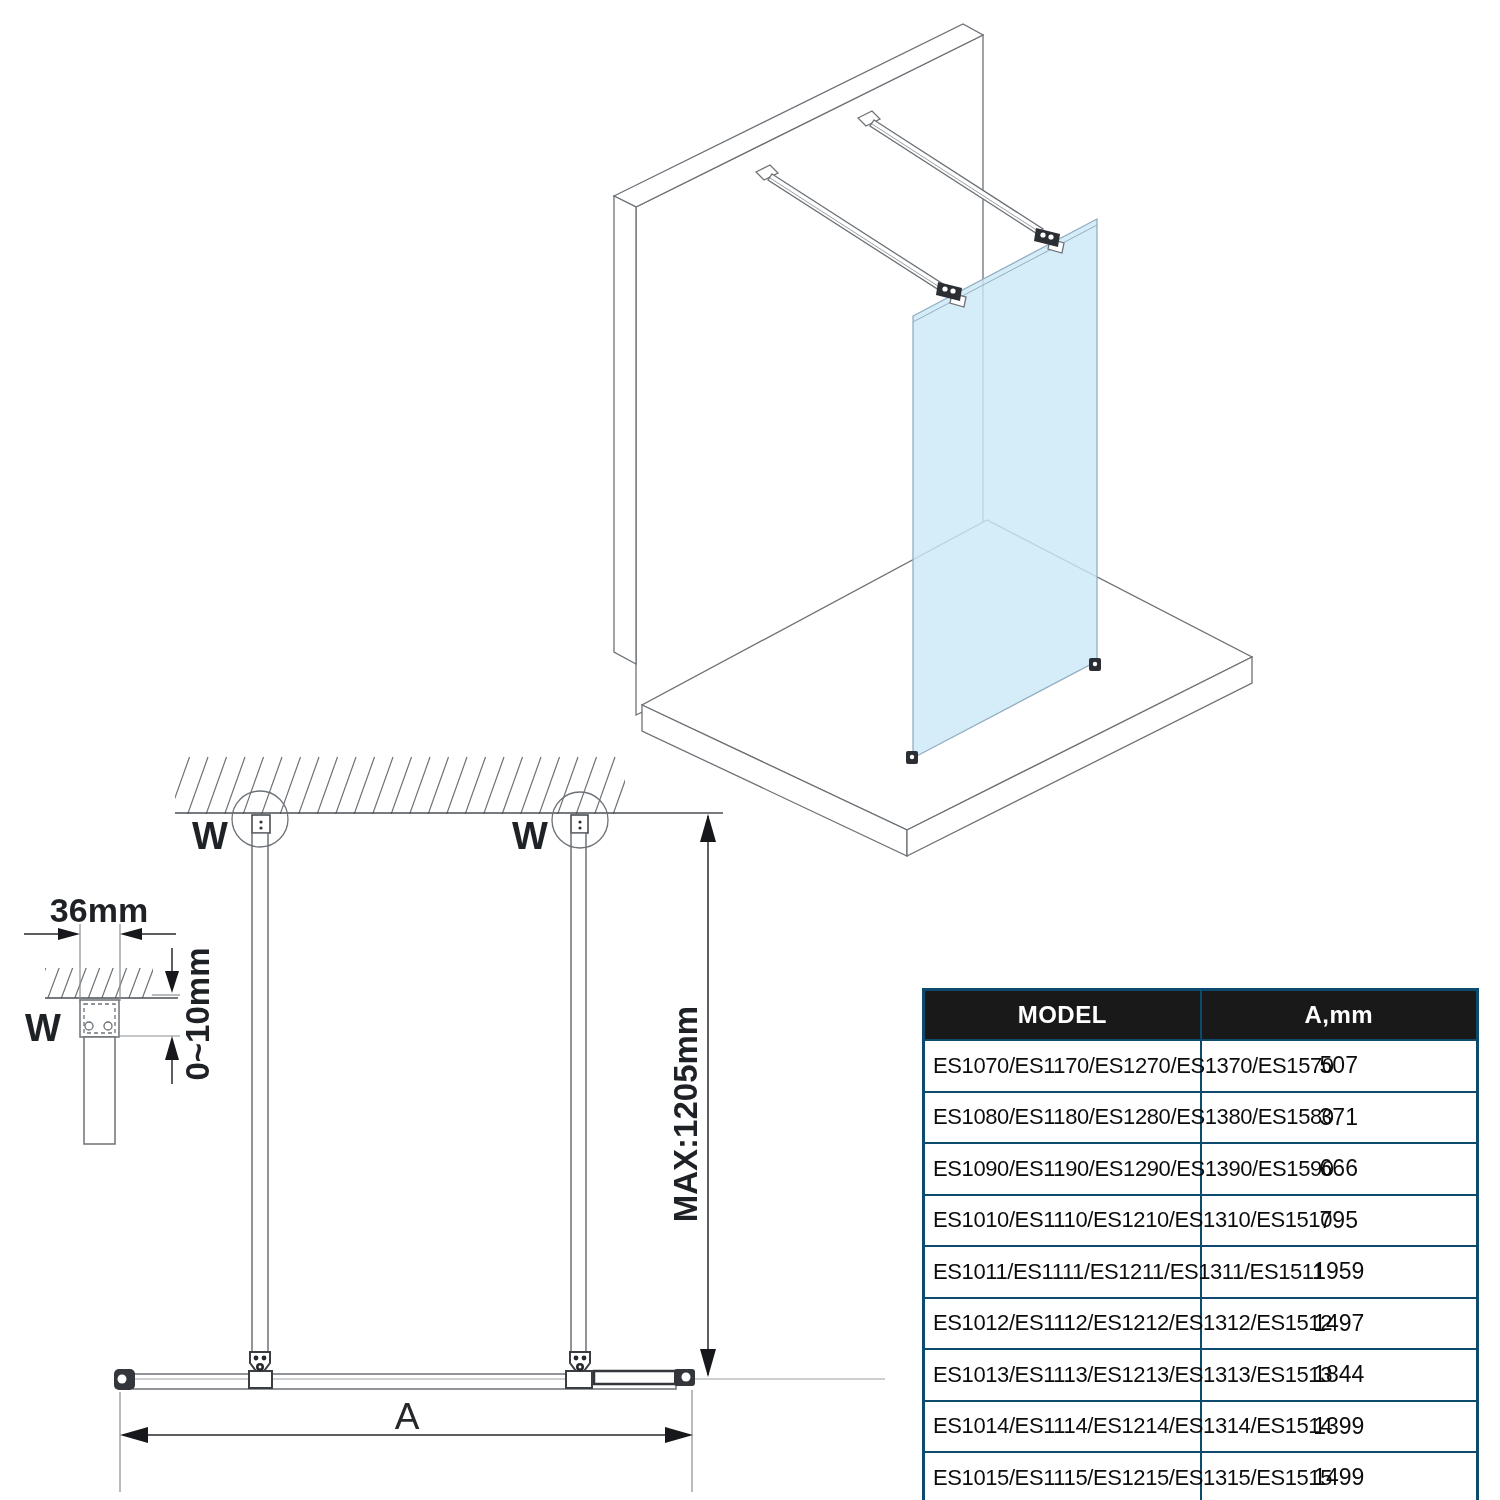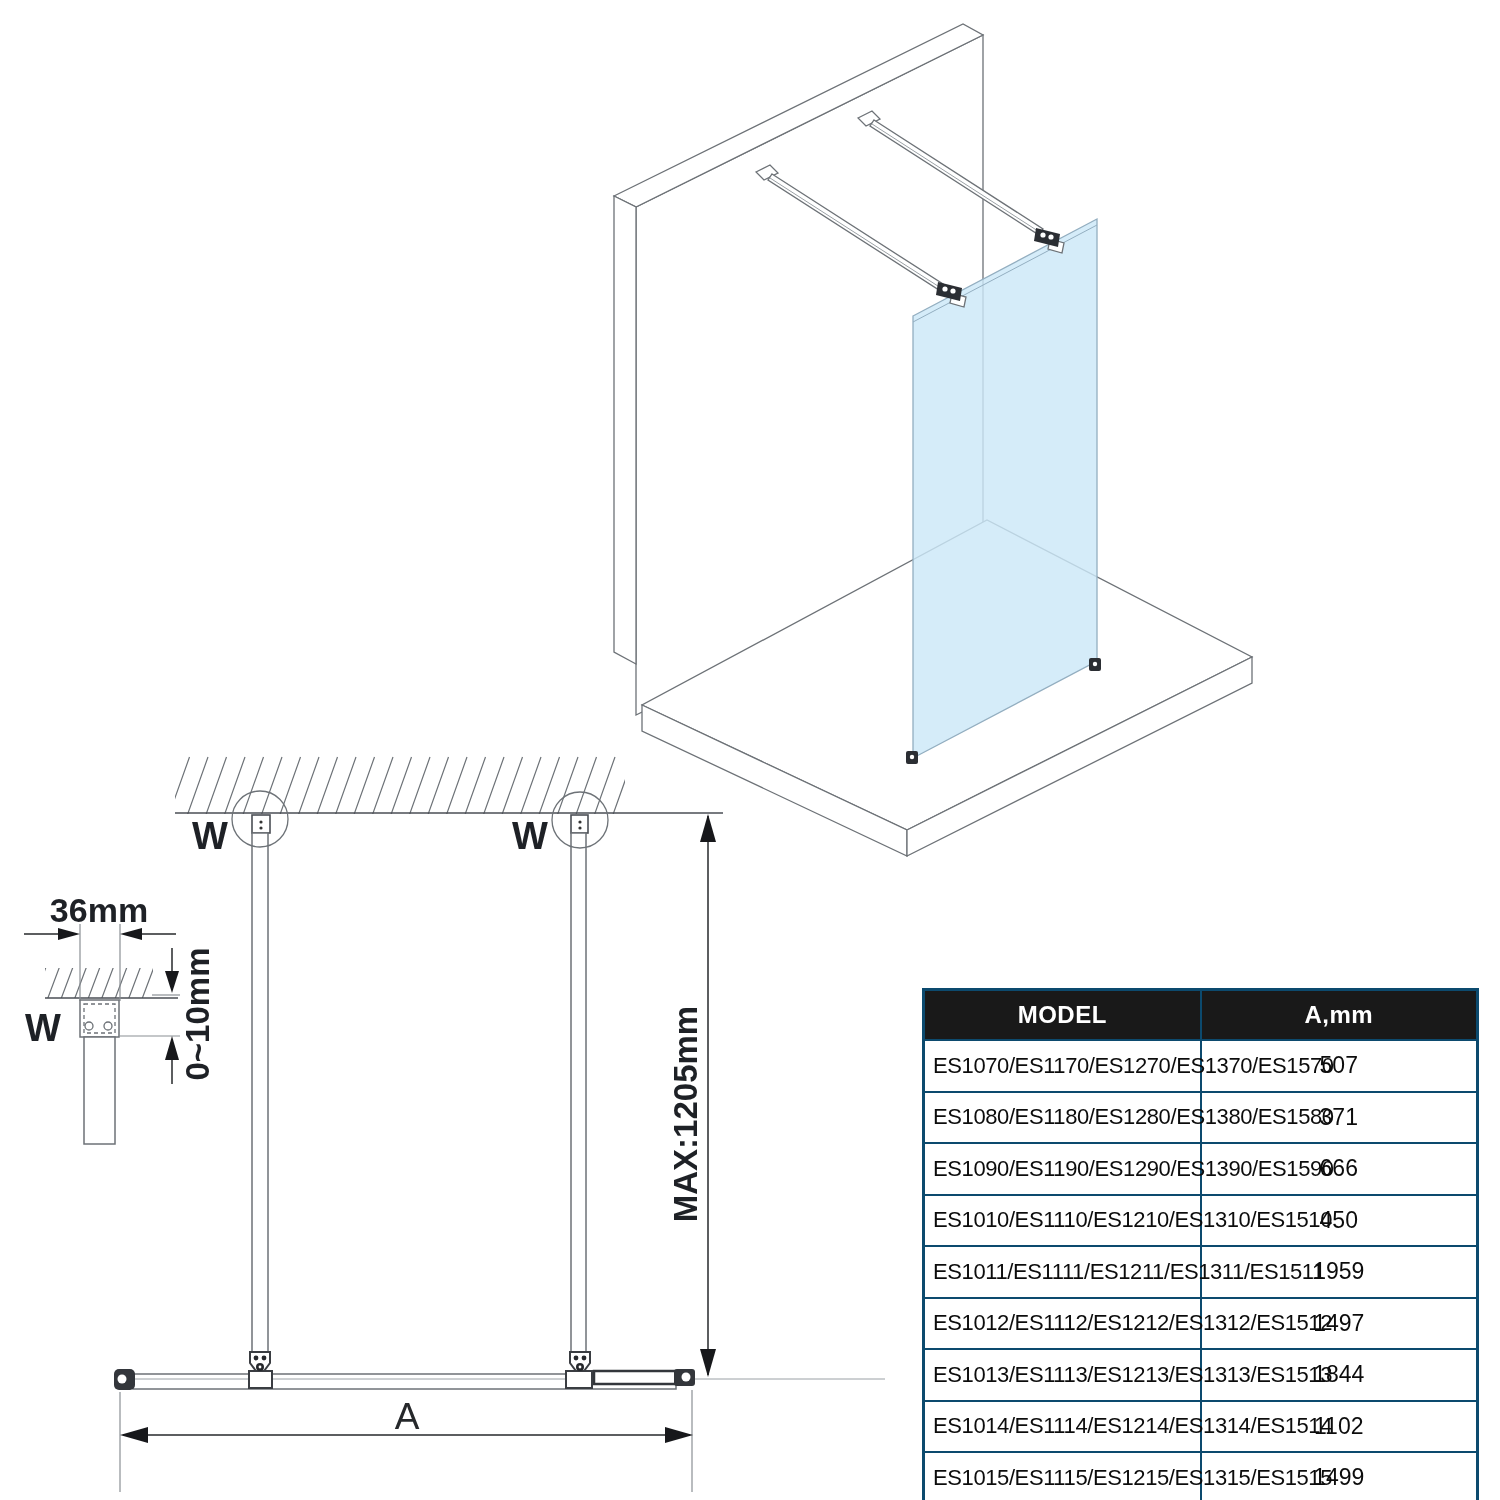--- a/index.html
+++ b/index.html
@@ -207,37 +207,37 @@
     <tr>
       <td class="model">ES1080/ES1180/ES1280/ES1380/ES1580</td>
       <td class="amm">371</td>
     </tr>
     <tr>
       <td class="model">ES1090/ES1190/ES1290/ES1390/ES1590</td>
       <td class="amm">666</td>
     </tr>
     <tr>
       <td class="model">ES1010/ES1110/ES1210/ES1310/ES1510</td>
-      <td class="amm">450</td>
+      <td class="amm">795</td>
     </tr>
     <tr>
       <td class="model">ES1011/ES1111/ES1211/ES1311/ES1511</td>
       <td class="amm">1959</td>
     </tr>
     <tr>
       <td class="model">ES1012/ES1112/ES1212/ES1312/ES1512</td>
       <td class="amm">1497</td>
     </tr>
     <tr>
       <td class="model">ES1013/ES1113/ES1213/ES1313/ES1513</td>
       <td class="amm">1844</td>
     </tr>
     <tr>
       <td class="model">ES1014/ES1114/ES1214/ES1314/ES1514</td>
-      <td class="amm">1102</td>
+      <td class="amm">1399</td>
     </tr>
     <tr>
       <td class="model">ES1015/ES1115/ES1215/ES1315/ES1515</td>
       <td class="amm">1499</td>
     </tr>
   </tbody>
 </table>
 
 </div>
 

